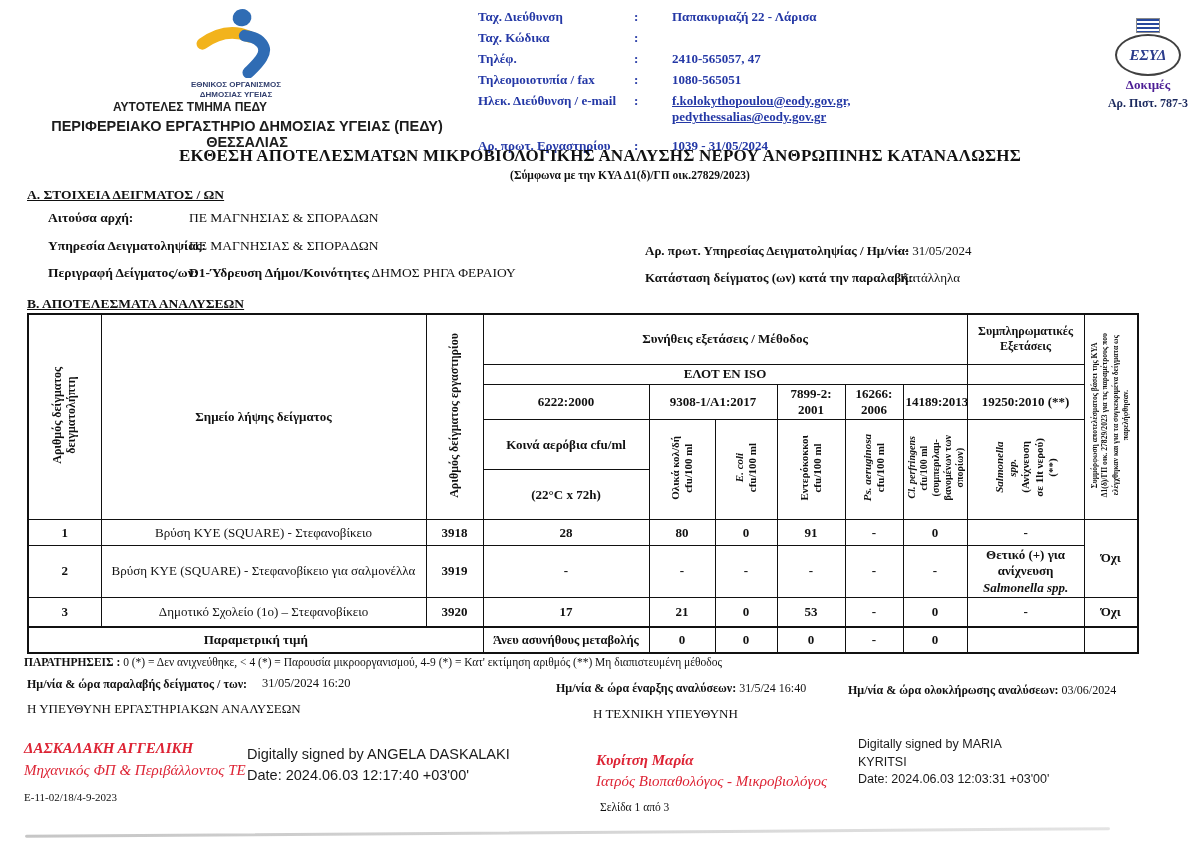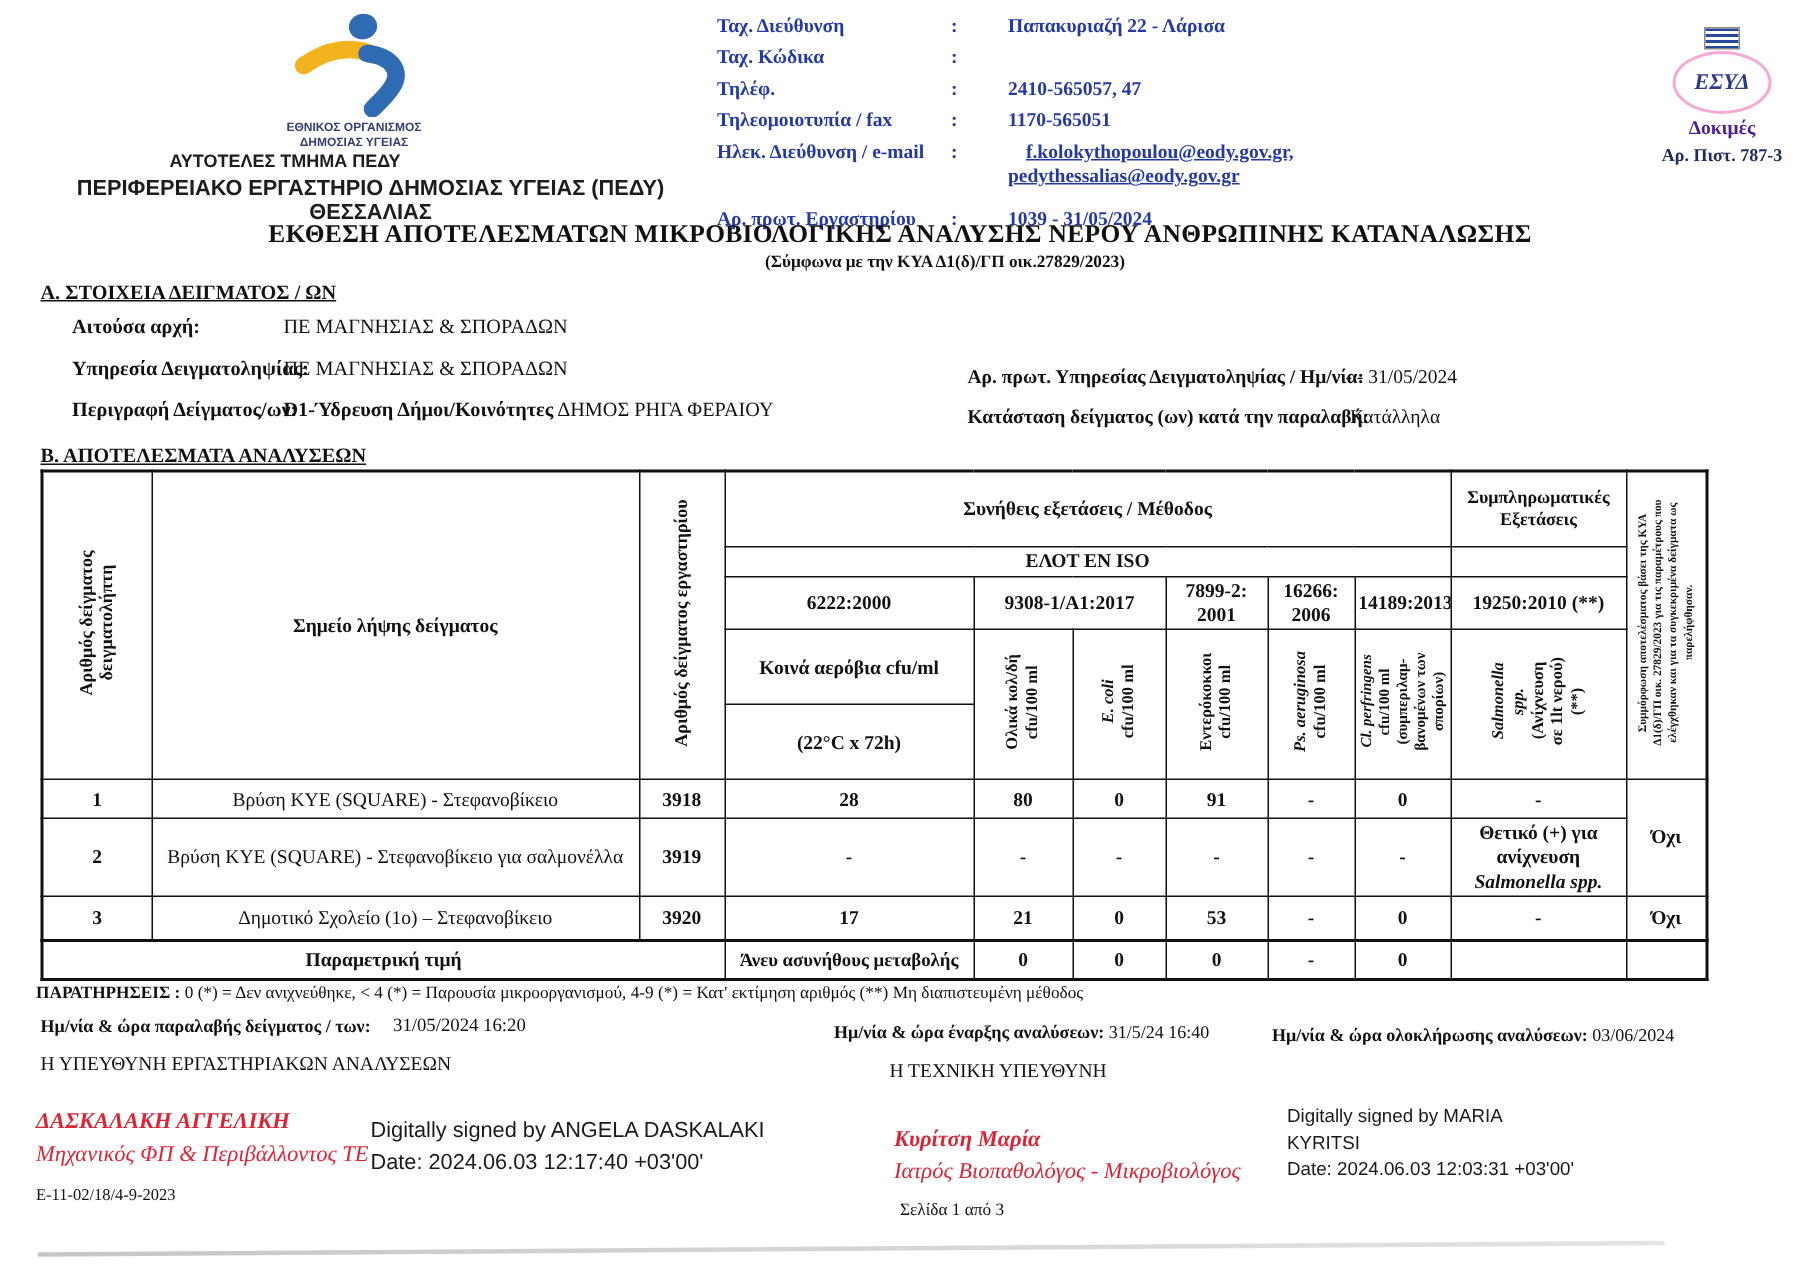--- a/index.html
+++ b/index.html
@@ -19,21 +19,21 @@
   .c-label{width:156px;}
   .c-colon{width:38px;}
   .c-value{flex:1;}
   .c-proto{margin-top:12px;}
 
   
   .esyd{left:1100px;top:18px;width:96px;text-align:center;}
   .flag{width:22px;height:13px;margin:0 auto 1px auto;
         background:repeating-linear-gradient(180deg,#27489c 0 2px,#fff 2px 4px);
         border:1px solid #8a8a8a;}
-  .esyd-ellipse{width:62px;height:38px;margin:0 auto;border:2px solid #f9a8d4;border-radius:50%;
+  .esyd-ellipse{width:62px;height:38px;margin:0 auto;border:2px solid #404040;border-radius:50%;
         display:flex;align-items:center;justify-content:center;
         font-weight:bold;font-style:italic;font-size:15px;color:#2b3c8c;}
   .esyd-sub{font-weight:bold;font-size:13px;color:#4c1d95;margin-top:1px;}
   .esyd-cert{font-weight:bold;font-size:12px;color:#1c2a5e;margin-top:3px;white-space:nowrap;}
 
   
   table.results{border-collapse:collapse;table-layout:fixed;border:2px solid #111;background:#fff;}
   table.results th, table.results td{border:1px solid #111;padding:1px 2px;font-size:13px;
       text-align:center;vertical-align:middle;overflow:hidden;}
   table.results th{font-weight:bold;}
@@ -81,27 +81,27 @@
       <span class="c-colon">:</span>
     </div>
     <div class="c-row">
       <span class="c-label">Τηλέφ.</span>
       <span class="c-colon">:</span>
       <span class="c-value">2410-565057, 47</span>
     </div>
     <div class="c-row">
       <span class="c-label">Τηλεομοιοτυπία / fax</span>
       <span class="c-colon">:</span>
-      <span class="c-value">1170-565051</span>
+      <span class="c-value">1080-565051</span>
     </div>
     <div class="c-row">
       <span class="c-label">Ηλεκ. Διεύθυνση / e-mail</span>
       <span class="c-colon">:</span>
       <span class="c-value">
-        <span class="u" style="display:block;margin-left:12px;">f.kolokythopoulou@eody.gov.gr,</span>
+        <span class="u" style="display:block;">f.kolokythopoulou@eody.gov.gr,</span>
         <span class="u" style="display:block;">pedythessalias@eody.gov.gr</span>
       </span>
     </div>
     <div class="c-row c-proto">
       <span class="c-label">Αρ. πρωτ. Εργαστηρίου</span>
       <span class="c-colon">:</span>
       <span class="c-value">1039 - 31/05/2024</span>
     </div>
   </div>
 

